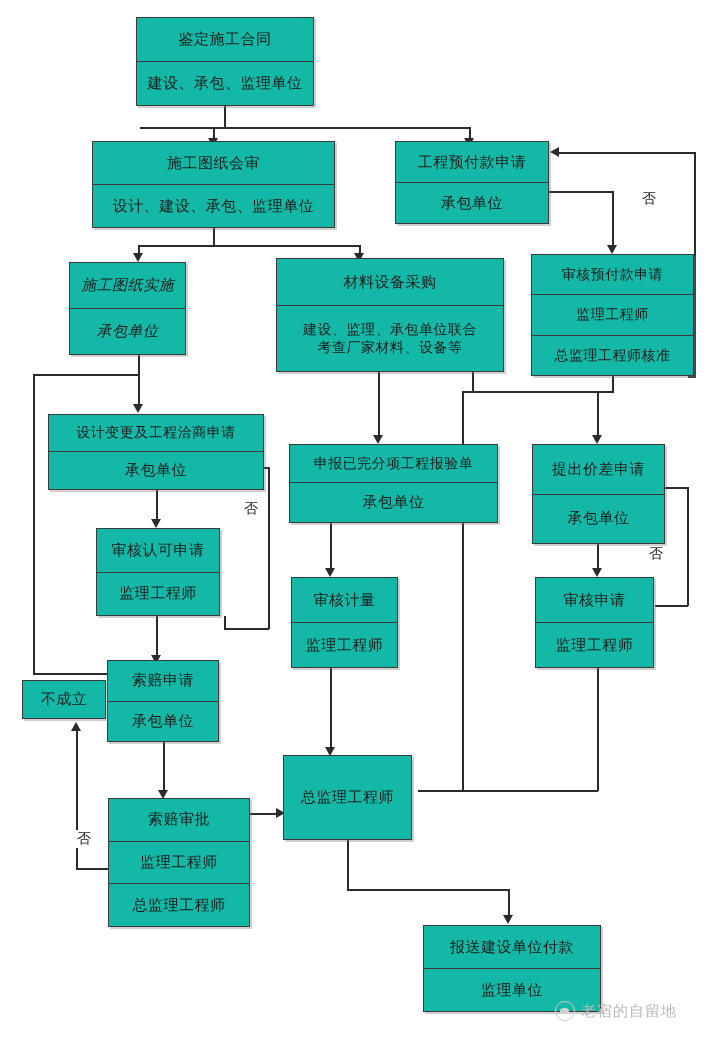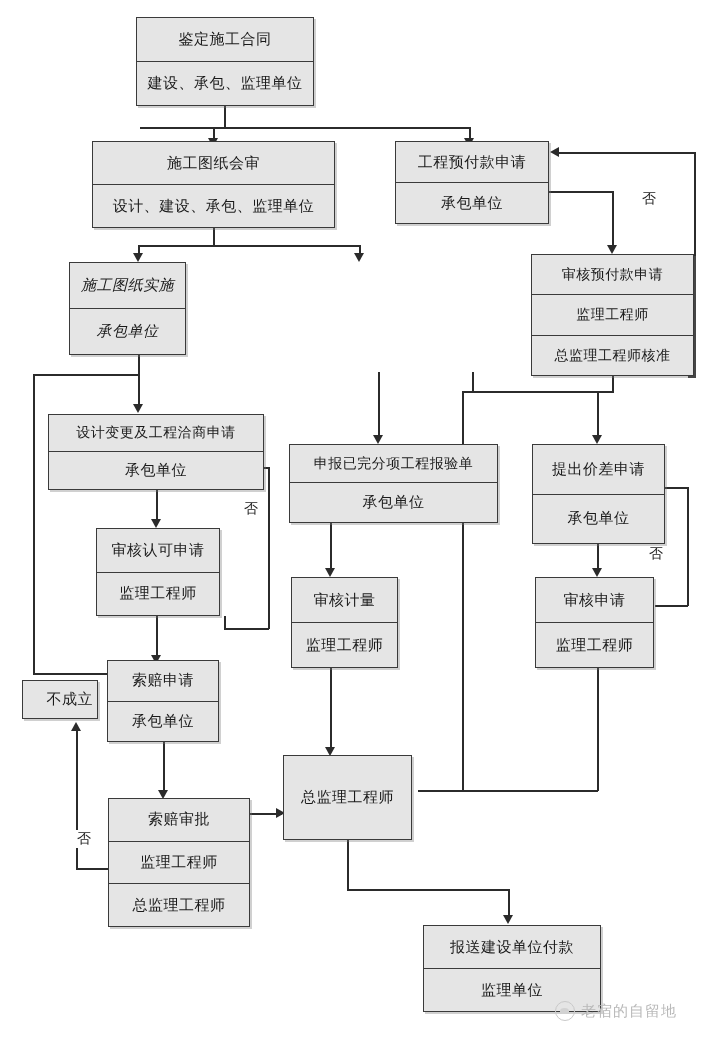--- a/index.html
+++ b/index.html
@@ -12,21 +12,21 @@
     position:relative;
     width:720px;
     height:1052px;
     background:#ffffff;
     overflow:hidden;
   }
   
   .node{
     position:absolute;
     box-sizing:border-box;
-    background:#e5e5e5;
+    background:#14b8a6;
     border:1.5px solid #3a3a3a;
     box-shadow:2px 2px 0 rgba(120,120,120,.35);
     display:flex;
     flex-direction:column;
     z-index:5;
   }
   .cell{
     box-sizing:border-box;
     display:flex;
     align-items:center;
@@ -199,20 +199,25 @@
     <div class="cell small">审核预付款申请</div>
     <div class="cell small">监理工程师</div>
     <div class="cell small">总监理工程师核准</div>
   </div>
 
   <div class="node" style="left:69px;top:262px;width:117px;height:93px;font-style:italic;">
     <div class="cell">施工图纸实施</div>
     <div class="cell">承包单位</div>
   </div>
 
+  <div class="node" style="left:276px;top:258px;width:228px;height:114px;">
+    <div class="cell" style="flex:0 0 46px;">材料设备采购</div>
+    <div class="cell small">建设、监理、承包单位联合
+考查厂家材料、设备等</div>
+  </div>
 
   <div class="node" style="left:48px;top:414px;width:216px;height:76px;">
     <div class="cell small">设计变更及工程洽商申请</div>
     <div class="cell">承包单位</div>
   </div>
 
   <div class="node" style="left:289px;top:444px;width:209px;height:79px;">
     <div class="cell small">申报已完分项工程报验单</div>
     <div class="cell">承包单位</div>
   </div>
@@ -235,21 +240,21 @@
   <div class="node" style="left:535px;top:577px;width:119px;height:91px;">
     <div class="cell">审核申请</div>
     <div class="cell">监理工程师</div>
   </div>
 
   <div class="node" style="left:107px;top:660px;width:112px;height:82px;">
     <div class="cell">索赔申请</div>
     <div class="cell">承包单位</div>
   </div>
 
-  <div class="node single" style="left:22px;top:680px;width:76px;height:39px;align-items:flex-end;">
+  <div class="node single" style="left:22px;top:680px;width:84px;height:39px;">
     <div class="cell">不成立</div>
   </div>
 
   <div class="node" style="left:108px;top:798px;width:142px;height:129px;">
     <div class="cell">索赔审批</div>
     <div class="cell">监理工程师</div>
     <div class="cell">总监理工程师</div>
   </div>
 
   <div class="node" style="left:283px;top:755px;width:129px;height:85px;">

